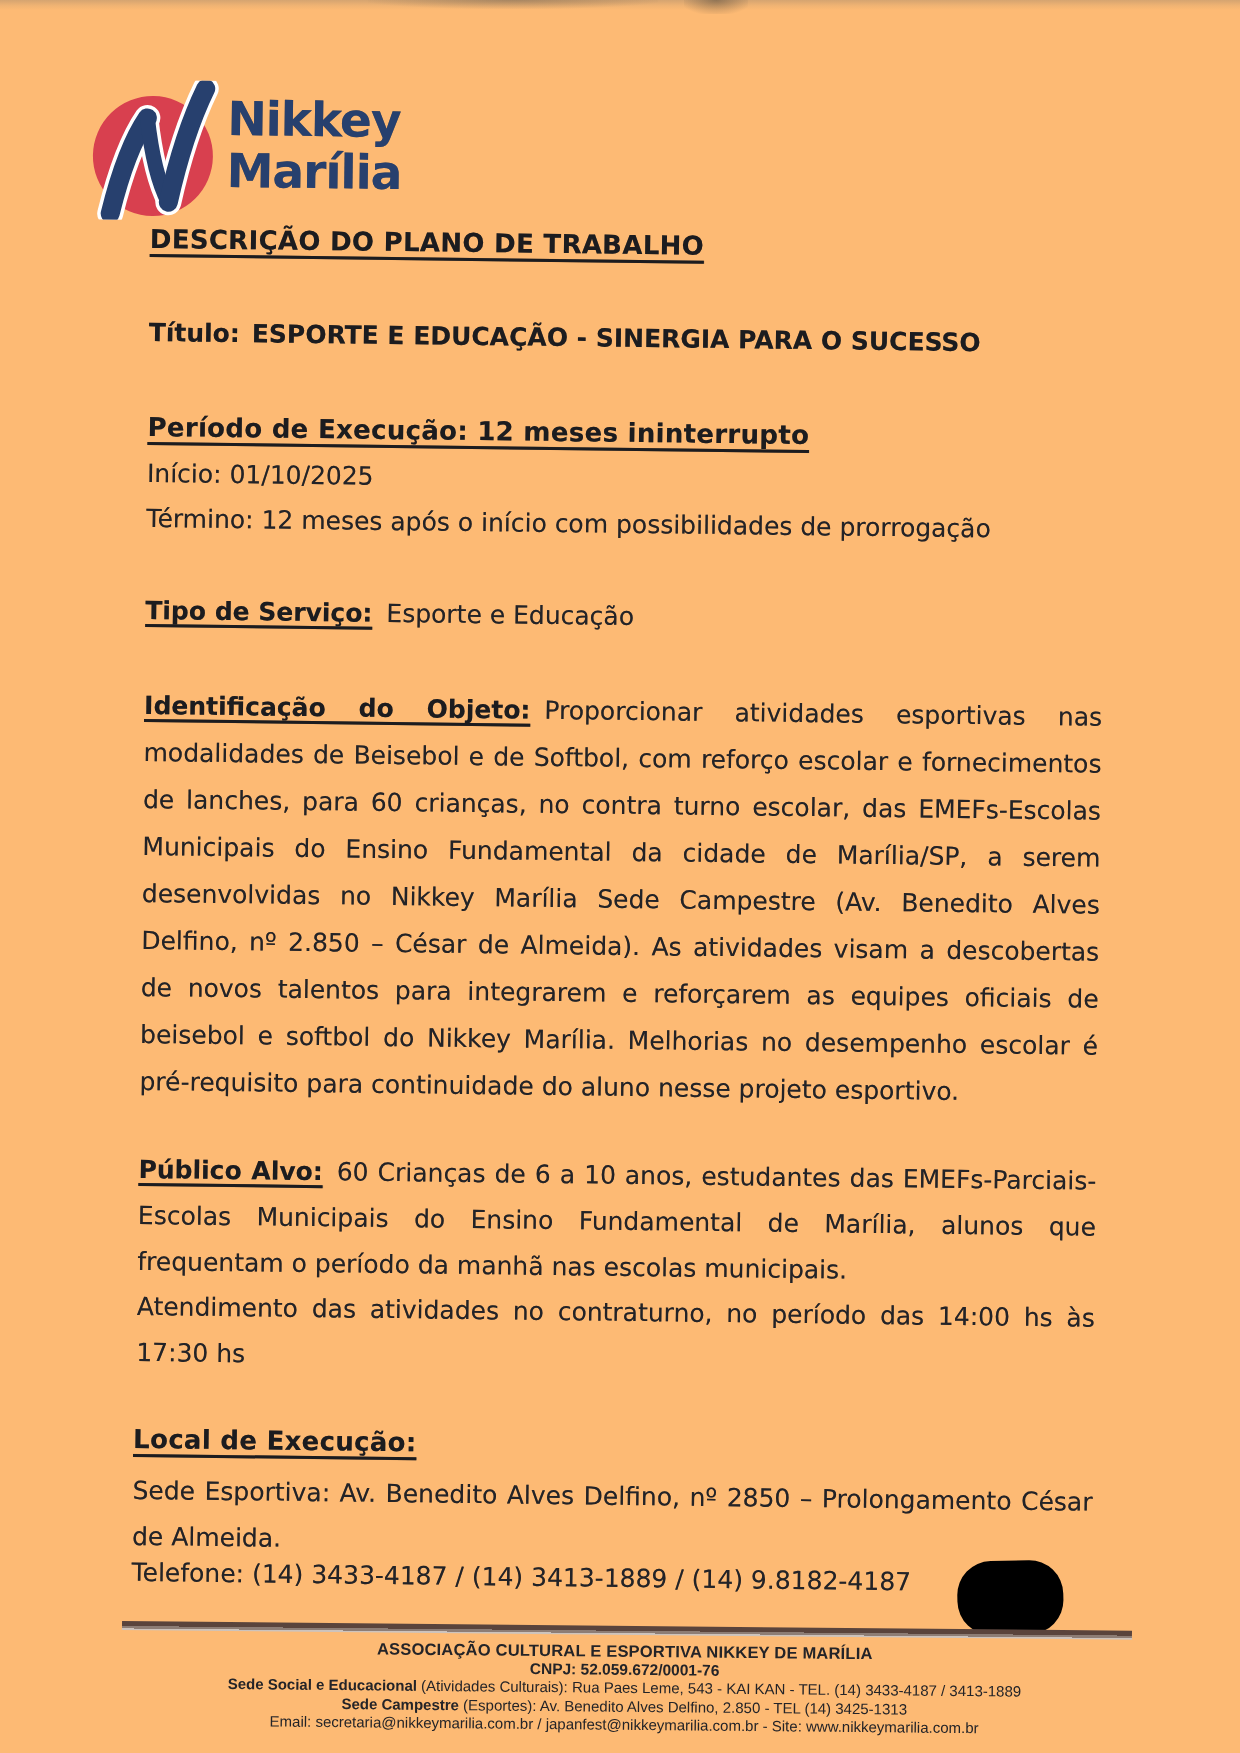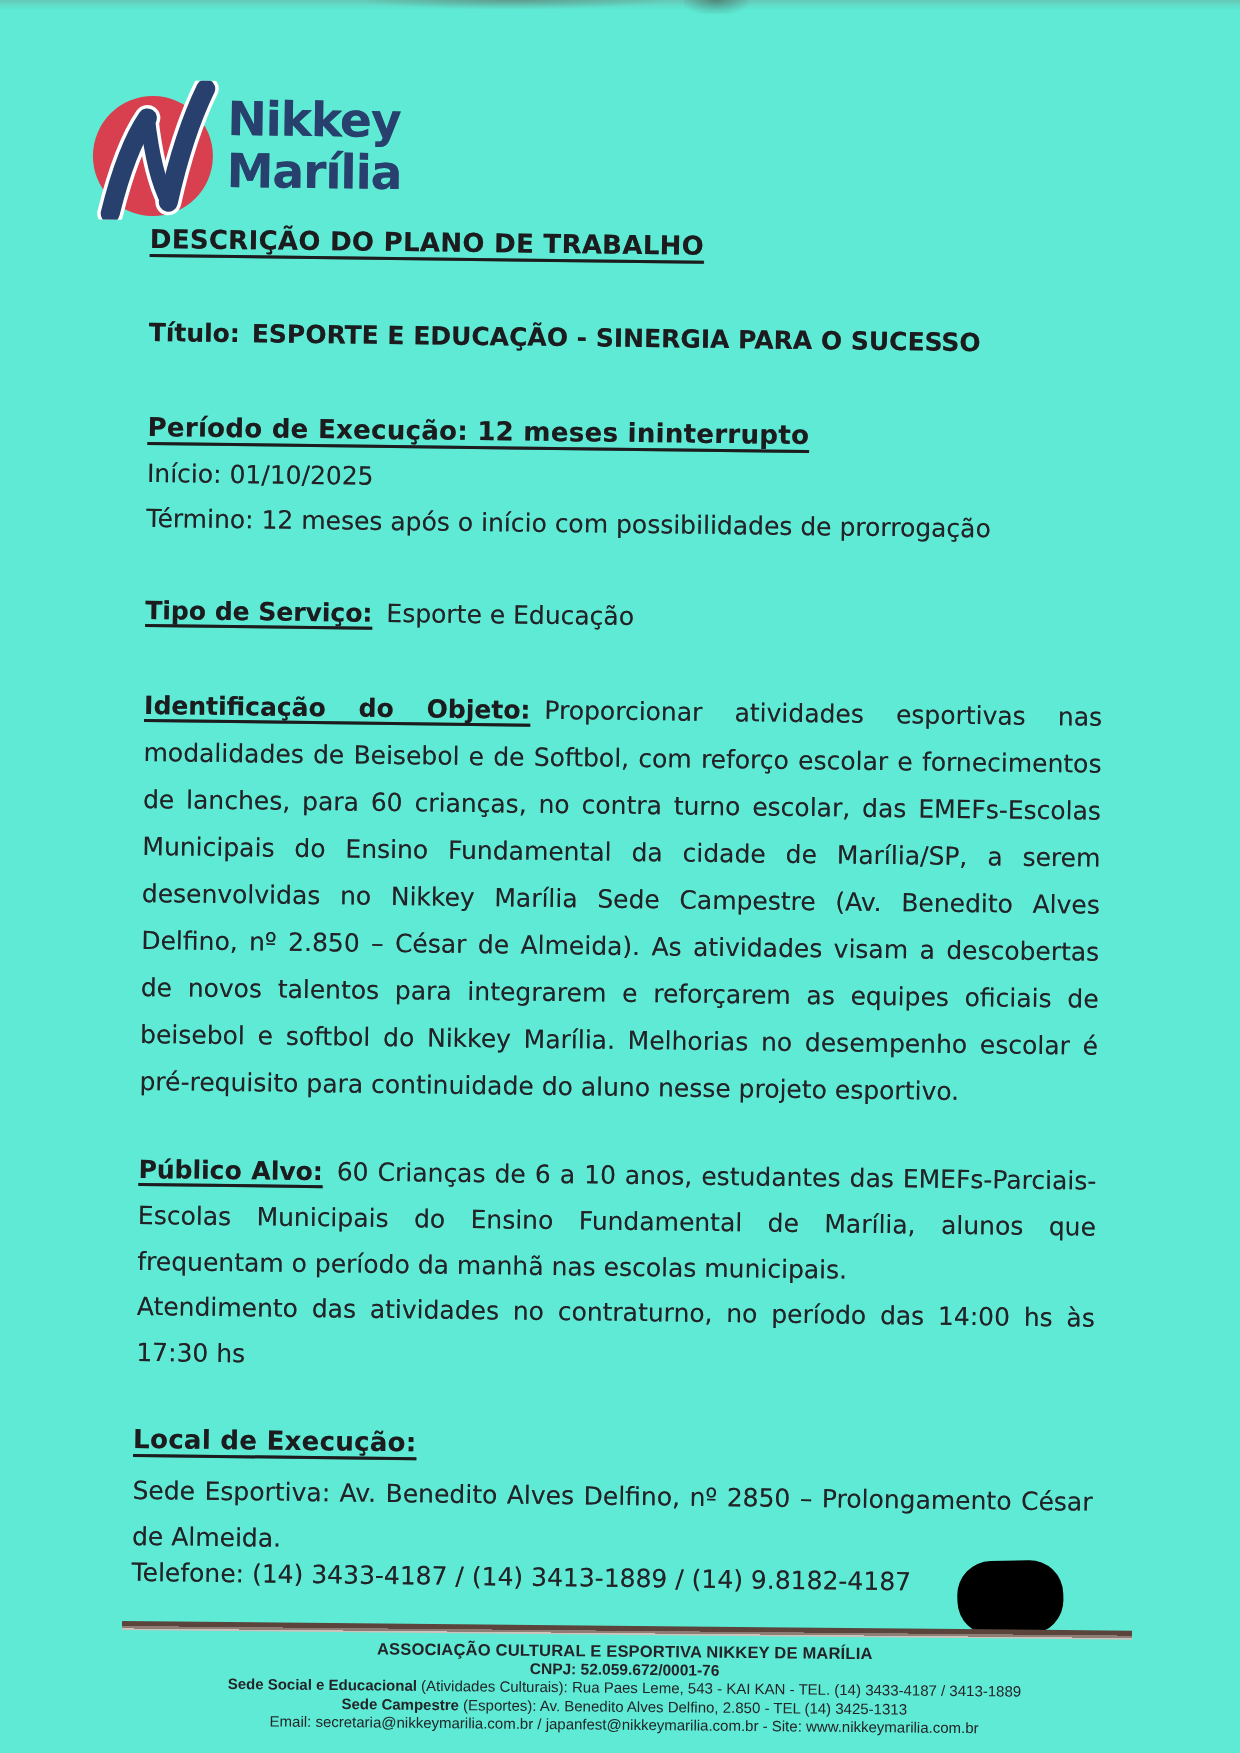--- a/index.html
+++ b/index.html
@@ -1,20 +1,20 @@
 <!DOCTYPE html>
 <html><head>
 <meta charset="utf-8">
 <style>
   html, body { margin: 0; padding: 0; background: #e9e7e2; }
   .page {
     position: relative;
     width: 1240px;
     height: 1753px;
-    background: #5eead4;
+    background: #fdba74;
     overflow: hidden;
     font-family: "DejaVu Sans", sans-serif;
     color: #232327;
   }
   
   .scan-band {
     position: absolute; top: 0; left: 0; right: 0; height: 10px;
     background: linear-gradient(to bottom, rgba(120,114,105,0.30), rgba(120,114,105,0.10) 55%, rgba(120,114,105,0));
   }
   .smudge-a {

